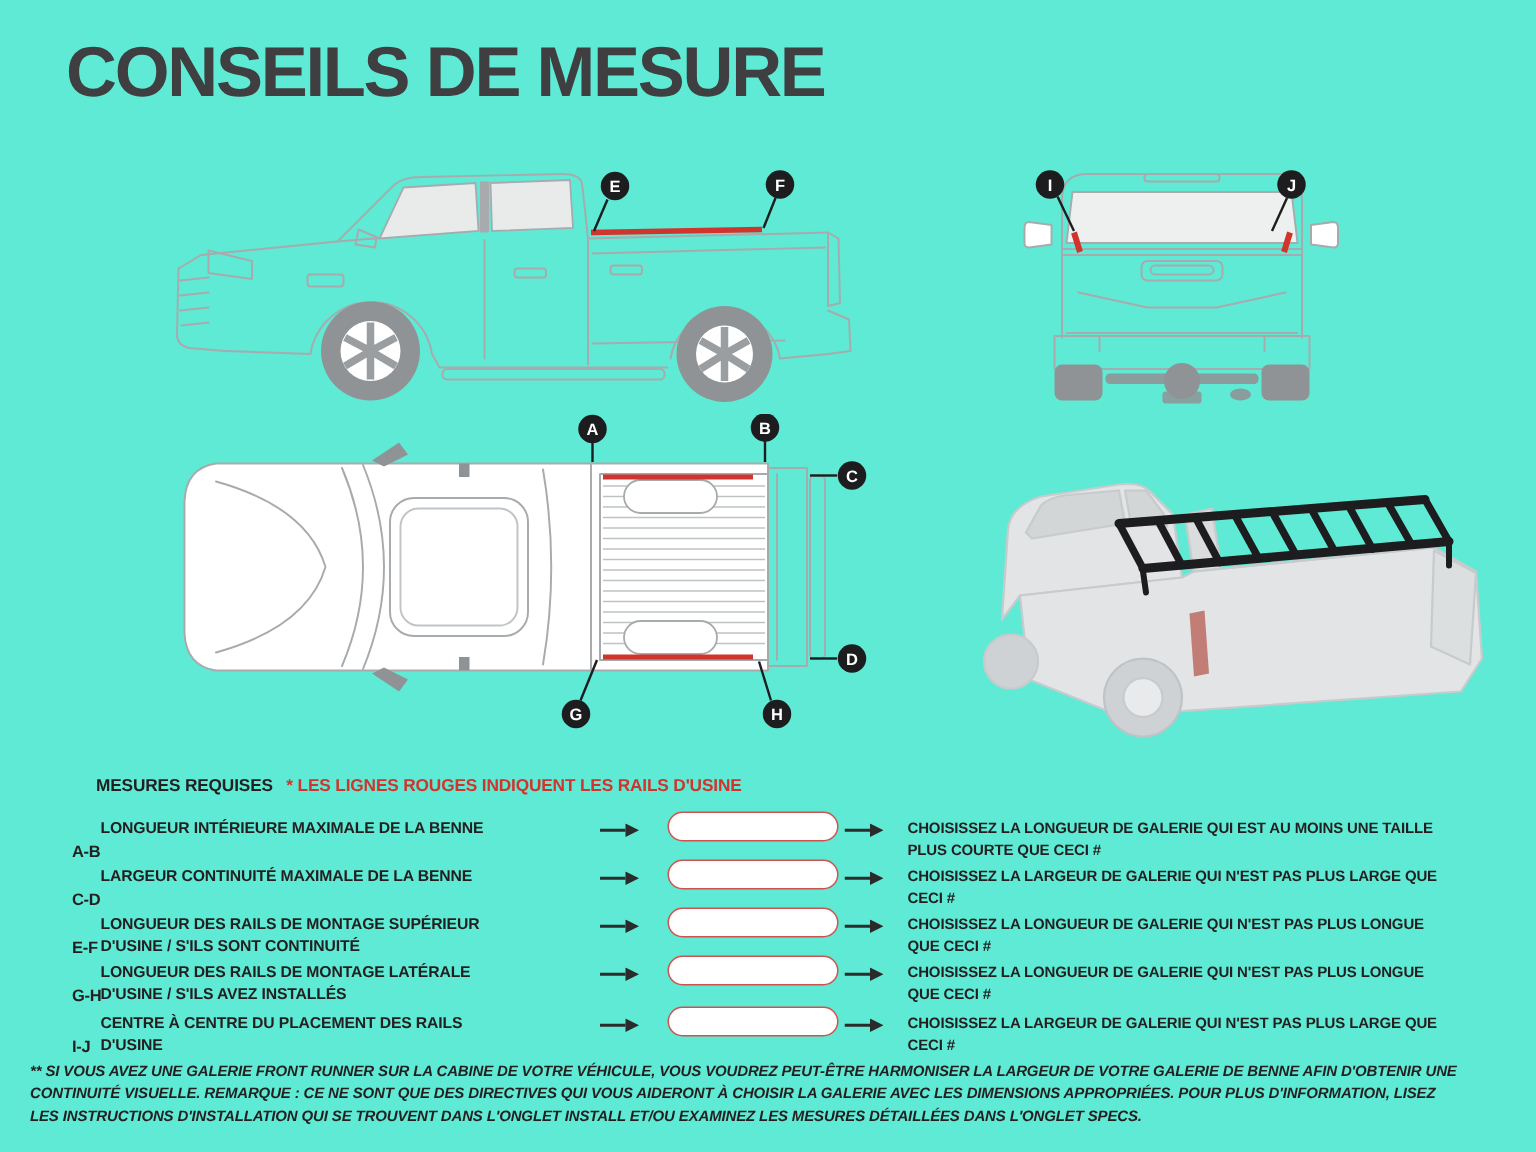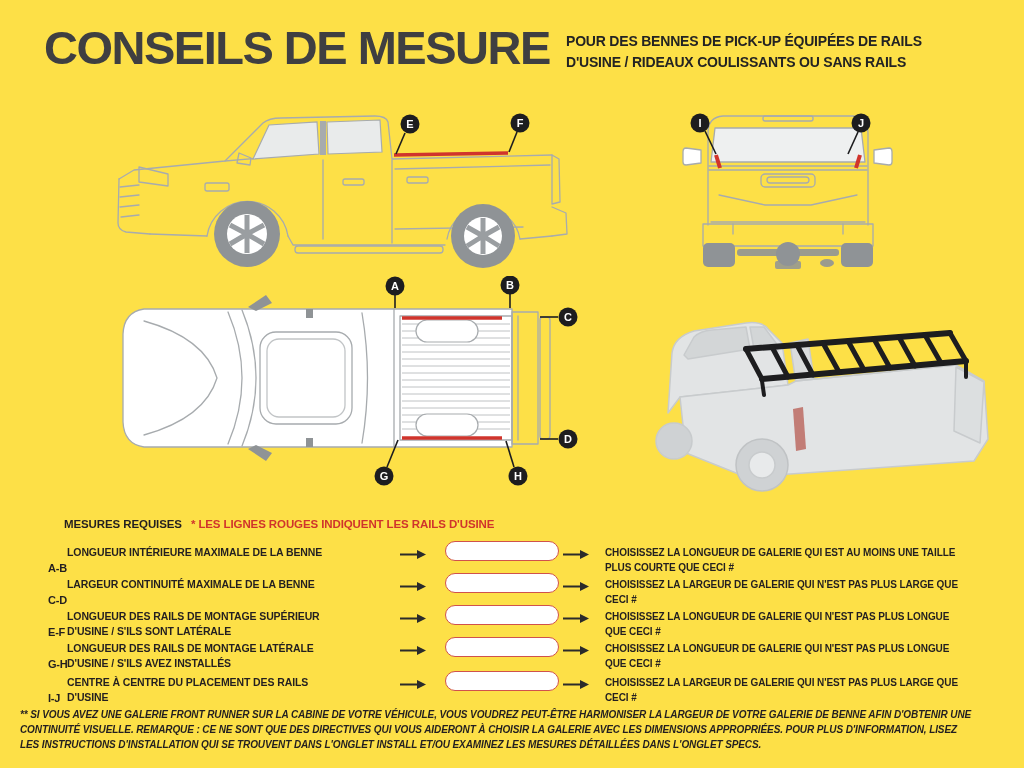--- a/index.html
+++ b/index.html
@@ -1,16 +1,16 @@
 <!DOCTYPE html>
 <html><head>
 <meta charset="utf-8">
 <style>
   html,body{margin:0;padding:0;background:#ffffff;}
-  .page{position:relative;width:1024px;height:768px;background:#fde047;overflow:hidden;
+  .page{position:relative;width:1024px;height:768px;background:#5eead4;overflow:hidden;
         font-family:"Liberation Sans",sans-serif;color:#231f20;}
   .title{position:absolute;left:44px;top:20px;font-size:47px;font-weight:700;
          letter-spacing:-1.5px;color:#3f3f41;white-space:nowrap;}
   .subtitle{position:absolute;left:566px;top:31px;width:378px;font-size:14px;
             font-weight:700;line-height:21px;color:#232323;letter-spacing:-0.2px;}
   .diagram{position:absolute;}
   svg text.badge{font-family:"Liberation Sans",sans-serif;font-size:11px;font-weight:700;
                  fill:#ffffff;text-anchor:middle;}
   .table-head{position:absolute;left:50px;top:518px;font-size:11.5px;font-weight:700;
               letter-spacing:-0.1px;white-space:nowrap;padding-left:14px;}
@@ -26,21 +26,20 @@
   .mrow .advice{position:absolute;left:557px;top:0;width:358px;font-size:10px;letter-spacing:-0.1px;}
   .footnote{position:absolute;left:20px;top:707px;width:952px;font-size:10px;font-weight:700;
             line-height:15px;letter-spacing:-0.1px;color:#231f20;font-style:italic;}
 </style>
 </head>
 <body>
 
 <div class="page">
 
   <div class="title">CONSEILS DE MESURE</div>
-  <div class="subtitle">POUR DES BENNES DE PICK-UP ÉQUIPÉES DE RAILS D'USINE / RIDEAUX COULISSANTS OU SANS RAILS</div>
 
   <svg class="diagram" style="left:55px;top:103px" width="515" height="168" viewBox="0 0 515 168">
     <g stroke="#a7abae" stroke-width="1.3" fill="none" stroke-linejoin="round" stroke-linecap="round">
       <path d="M64,76 L79,67 L170,58 L208,20 Q214,15 226,15 L320,13 Q331,13 333,19 L337,56 L497,52"></path>
       <path d="M497,52 L504,56 L505,99 L497,101 Z"></path>
       <path d="M497,104 L511,110 L512,131 L497,133"></path>
       <path d="M64,76 L63,120 Q63,127 71,129 L95,131"></path>
       <path d="M84,64 L113,71 L113,83 L84,79 Z"></path>
       <path d="M65,84 L84,82 M65,94 L84,92 M65,104 L84,102 M66,114 L84,112"></path>
       <path d="M95,131 L152,133"></path>
@@ -245,21 +244,21 @@
     <input class="pill" value="" style="">
     <span class="arr2"><svg width="26" height="9" viewBox="0 0 26 9">
           <path d="M0,4.5 L17,4.5" stroke="#2b2b2b" stroke-width="2"></path>
           <path d="M17,0 L26,4.5 L17,9 Z" fill="#2b2b2b"></path>
         </svg></span>
     <span class="advice">CHOISISSEZ LA LARGEUR DE GALERIE QUI N'EST PAS PLUS LARGE QUE CECI #</span>
   </div>
 
   <div class="mrow" style="top:609px">
     <span class="key">E-F</span>
-    <span class="measure">LONGUEUR DES RAILS DE MONTAGE SUPÉRIEUR D'USINE / S'ILS SONT LATÉRALE</span>
+    <span class="measure">LONGUEUR DES RAILS DE MONTAGE SUPÉRIEUR D'USINE / S'ILS SONT CONTINUITÉ</span>
     <span class="arr1"><svg width="26" height="9" viewBox="0 0 26 9">
           <path d="M0,4.5 L17,4.5" stroke="#2b2b2b" stroke-width="2"></path>
           <path d="M17,0 L26,4.5 L17,9 Z" fill="#2b2b2b"></path>
         </svg></span>
     <input class="pill" value="" style="">
     <span class="arr2"><svg width="26" height="9" viewBox="0 0 26 9">
           <path d="M0,4.5 L17,4.5" stroke="#2b2b2b" stroke-width="2"></path>
           <path d="M17,0 L26,4.5 L17,9 Z" fill="#2b2b2b"></path>
         </svg></span>
     <span class="advice">CHOISISSEZ LA LONGUEUR DE GALERIE QUI N'EST PAS PLUS LONGUE QUE CECI #</span>

